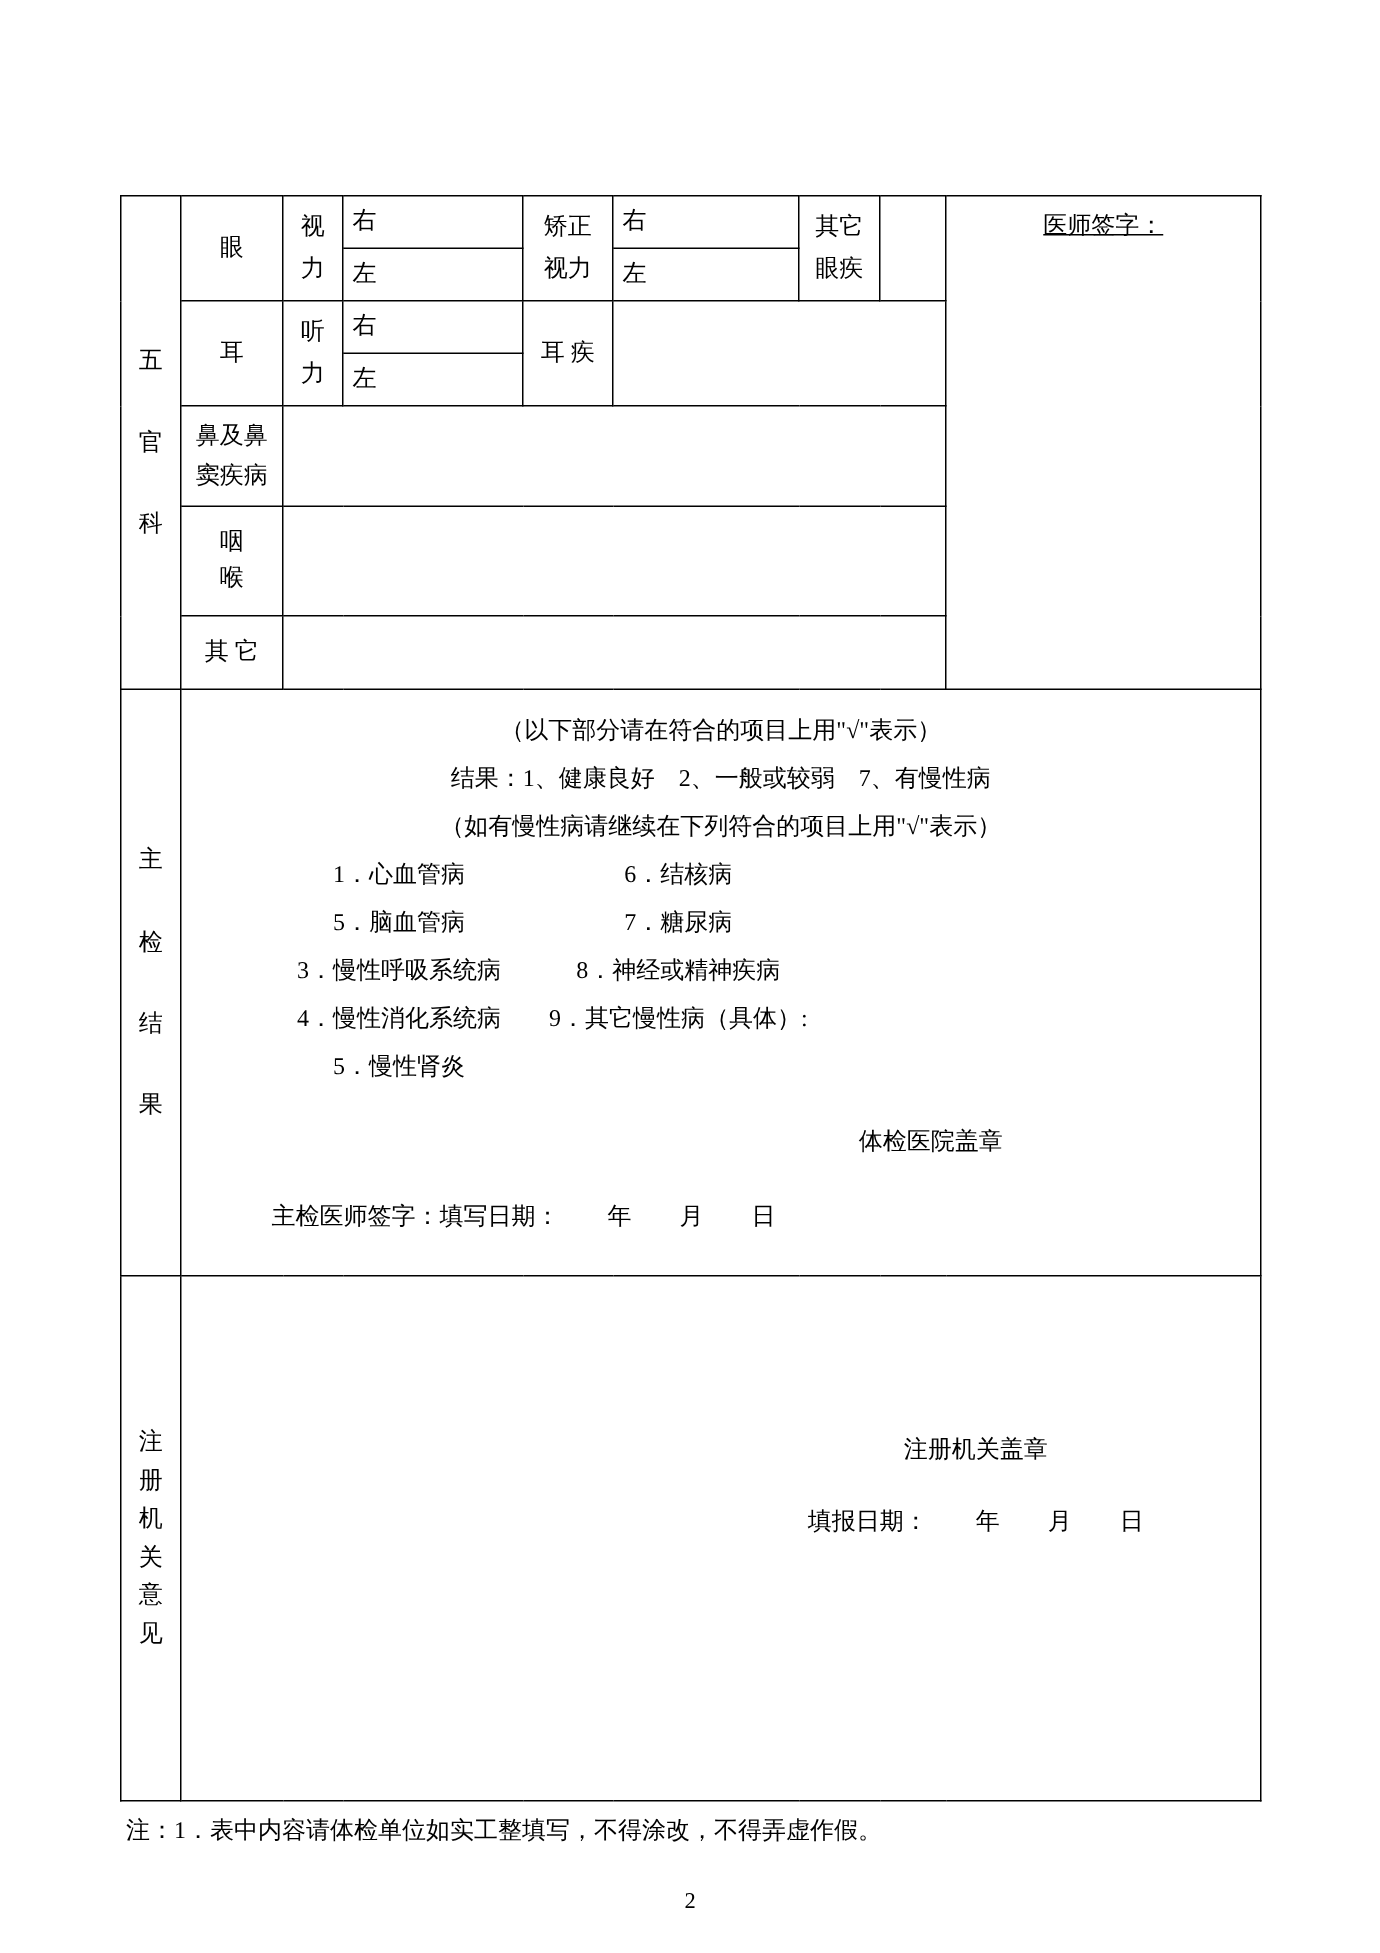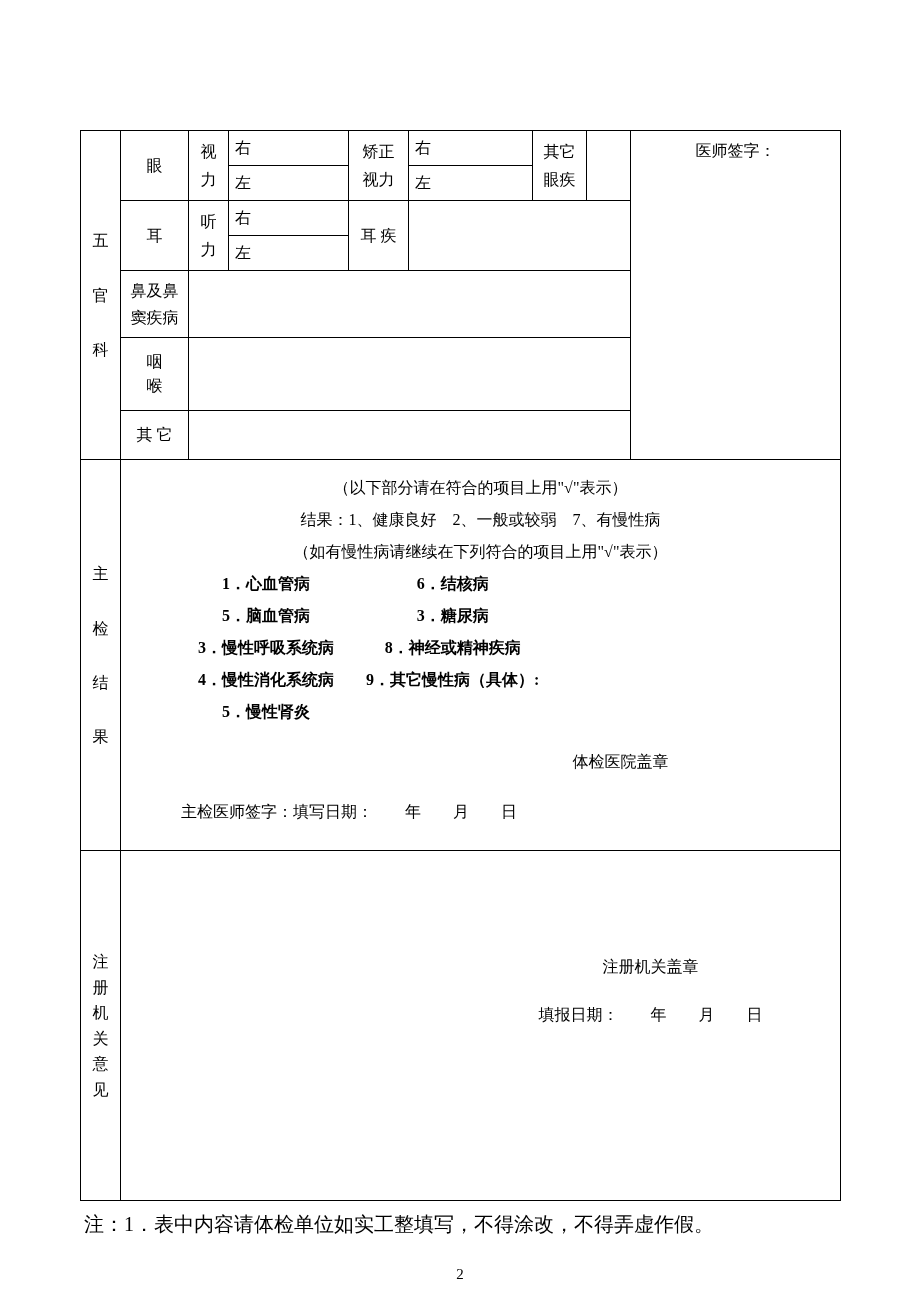--- a/index.html
+++ b/index.html
@@ -28,45 +28,45 @@
     .sec-label {
       letter-spacing: 0;
       line-height: 2.2;
       writing-mode: horizontal-tb;
     }
     .left-block {
       text-align: left;
       padding: 12px 20px !important;
       line-height: 2.0;
     }
-    .indent { padding-left: 25px; font-weight: bold; }
+    .indent { padding-left: 25px; }
     .diseases {
       display: flex;
     }
     .col1 { width: 200px; }
     .sig-row {
       display: flex;
       justify-content: flex-start;
       padding: 0 40px;
     }
     .stamp-line { padding-left: 280px; }
     .notes {
       margin-top: 6px;
-      font-size: 20px;
+      font-size: 16px;
       line-height: 1.7;
       padding-left: 4px;
     }
     .notes .n2 { padding-left: 48px; }
     .pagenum {
       text-align: center;
       font-size: 15px;
       padding-top: 22px;
     }
     .vcell { line-height: 1.7; }
-    .sig-cell { vertical-align: top !important; text-align: center; padding-top: 8px !important; }
+    .sig-cell { vertical-align: top !important; text-align: center; padding-top: 8px !important; text-decoration: underline; }
   </style>
 </head>
 <body>
 
 <table class="main">
   <colgroup>
     <col style="width:40px">
     <col style="width:68px">
     <col style="width:40px">
     <col style="width:120px">
@@ -144,21 +144,21 @@
       <div class="diseases indent">
         <div class="col1">
           <div>1．心血管病</div>
           <div>5．脑血管病</div>
           <div>3．慢性呼吸系统病</div>
           <div>4．慢性消化系统病</div>
           <div>5．慢性肾炎</div>
         </div>
         <div>
           <div>6．结核病</div>
-          <div>3．糖尿病</div>
+          <div>7．糖尿病</div>
           <div>8．神经或精神疾病</div>
           <div>9．其它慢性病（具体）:</div>
         </div>
       </div>
       <div style="height:18px"></div>
       <div class="stamp-line">体检医院盖章</div>
       <div style="height:18px"></div>
       <div class="sig-row">
         <span>主检医师签字：</span>
         <span>填写日期：　　年　　月　　日</span>

